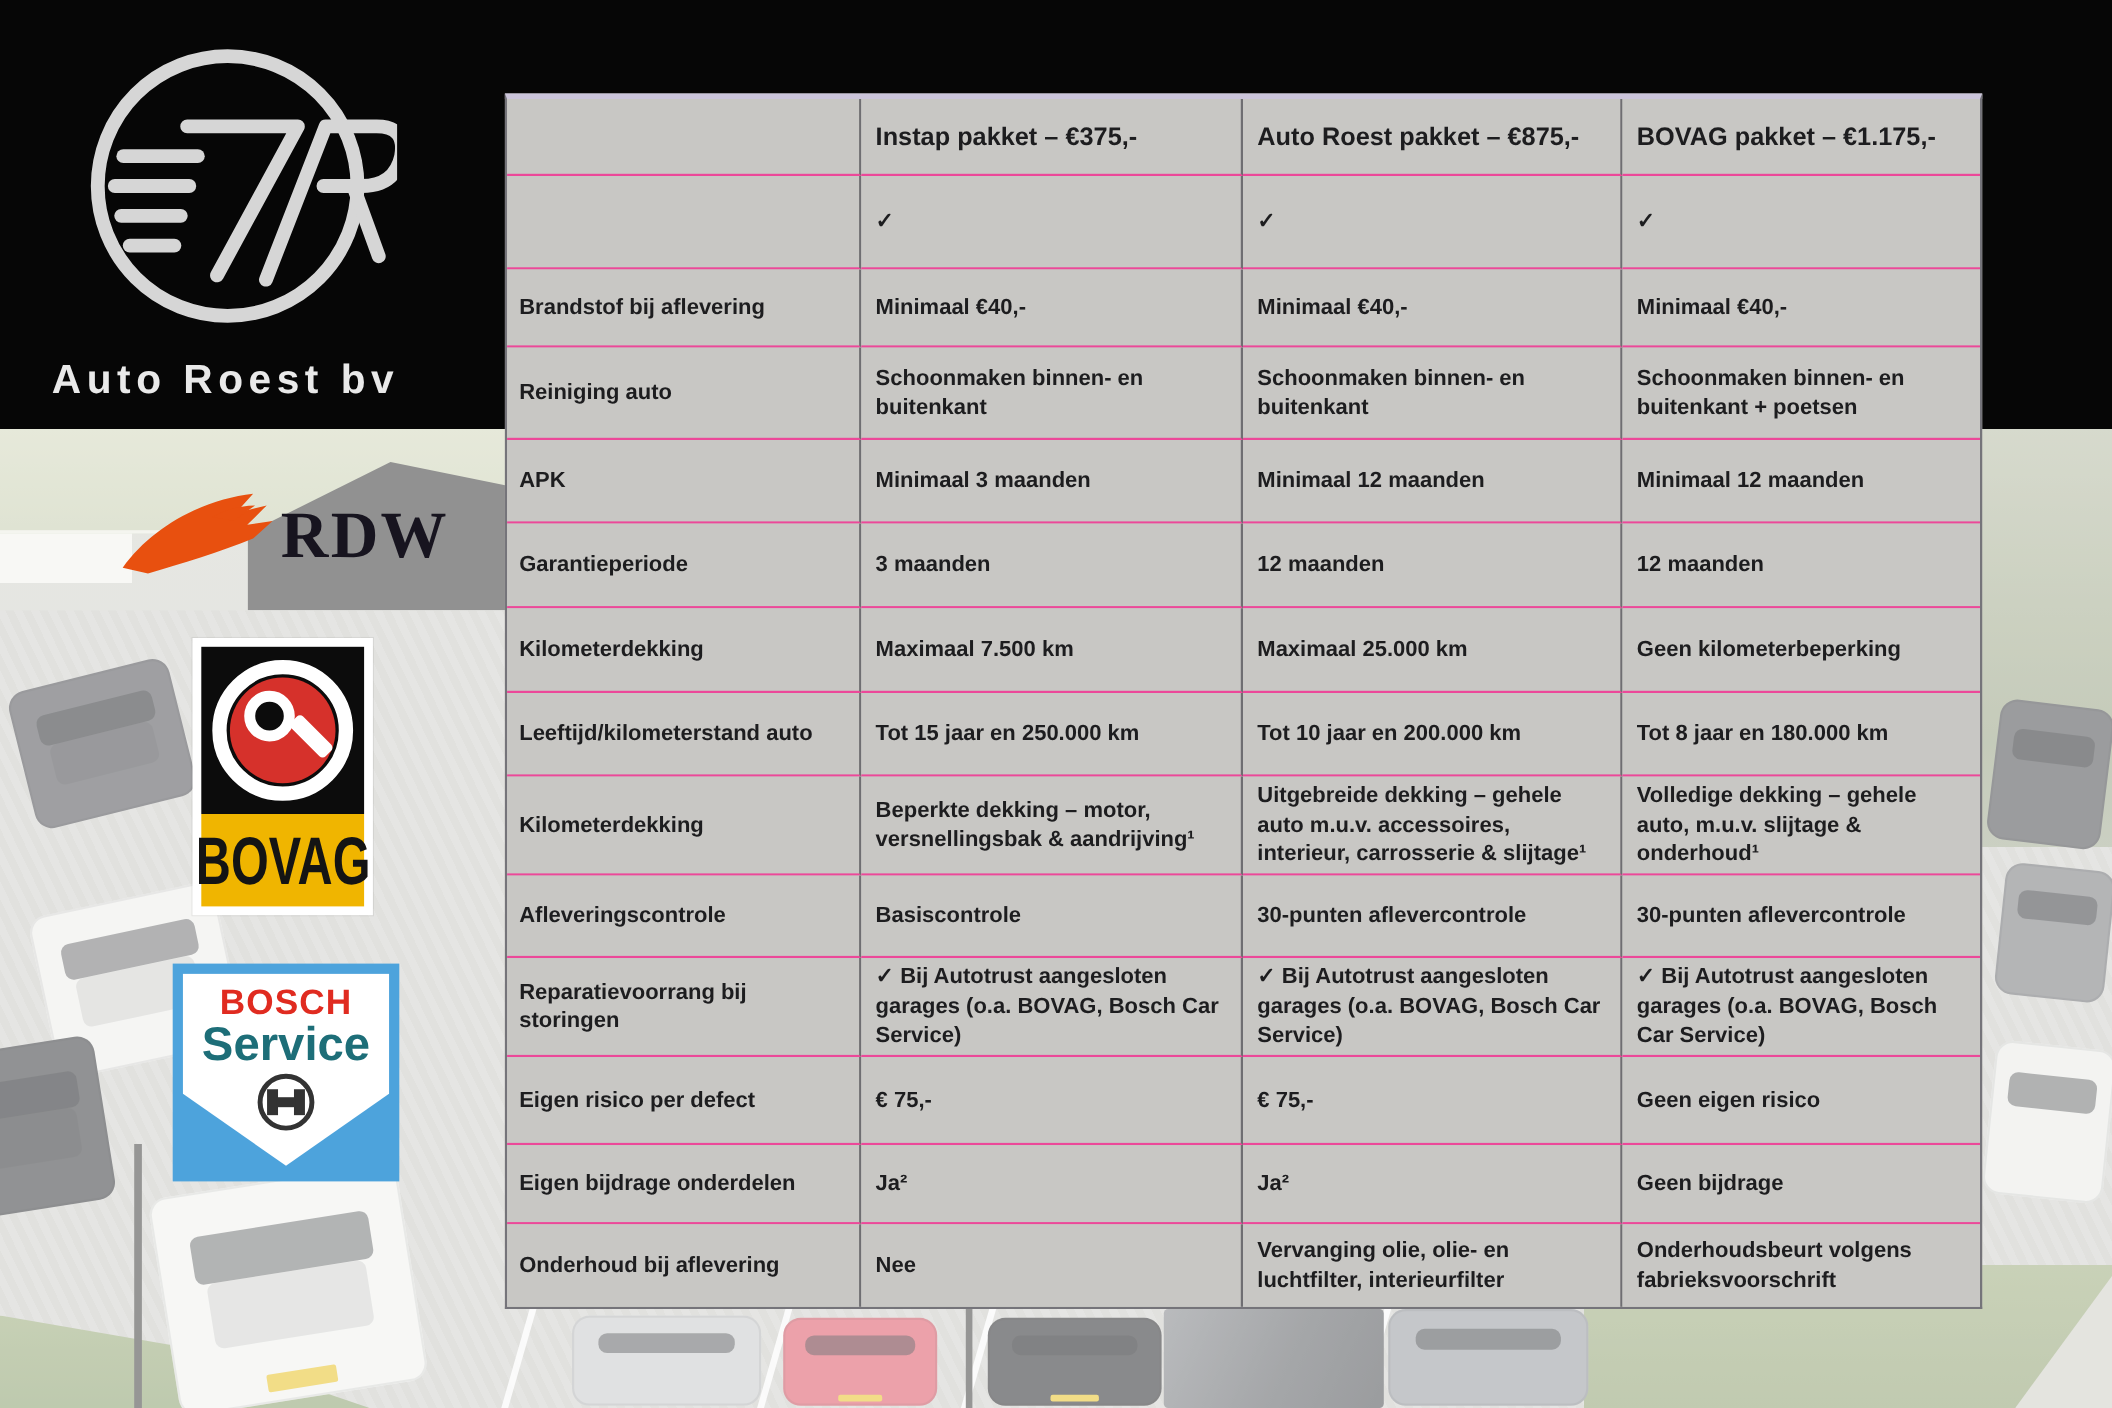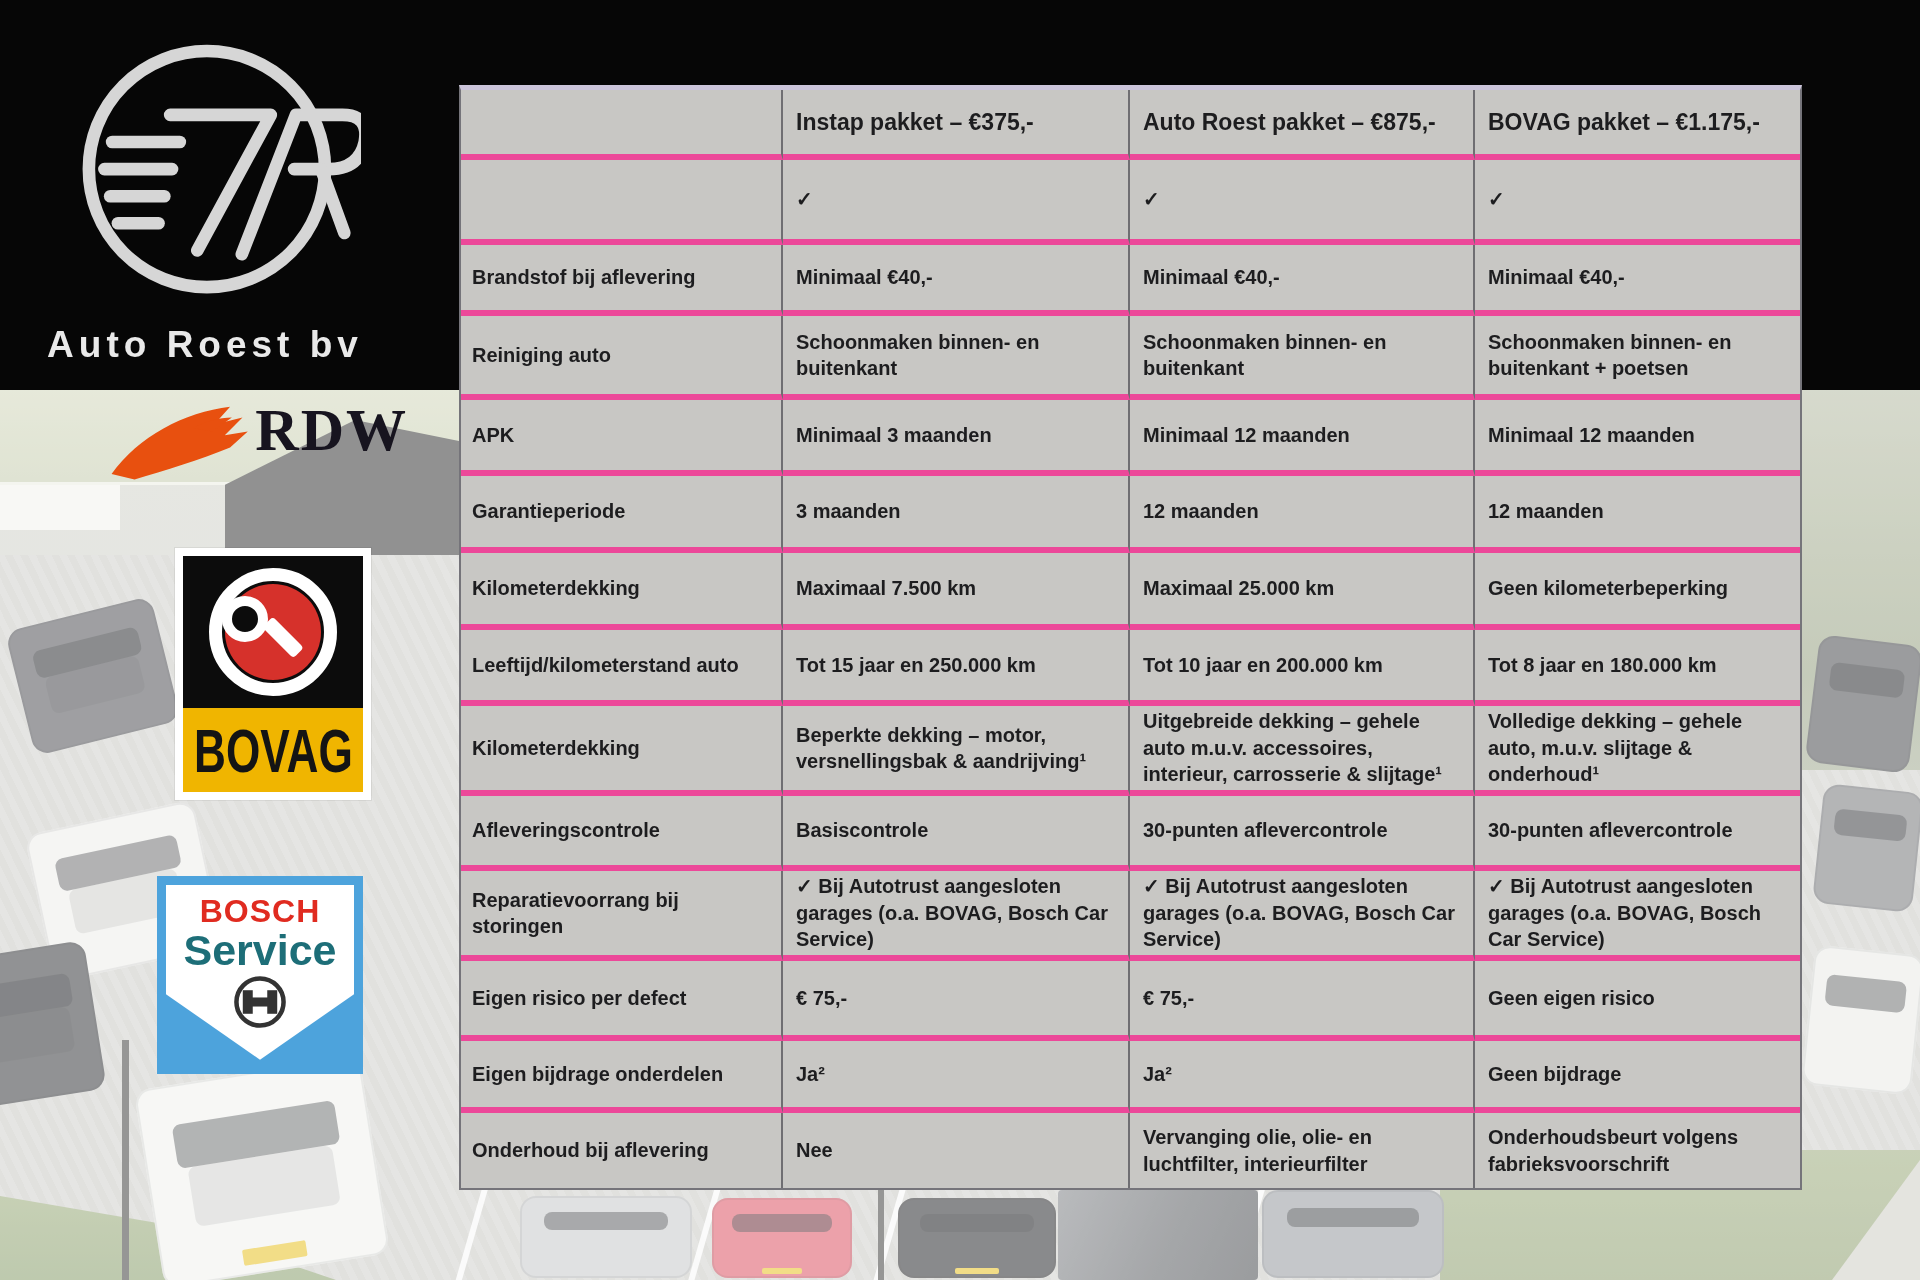--- a/index.html
+++ b/index.html
@@ -52,24 +52,24 @@
   .c11{left:1808px;top:560px;width:110px;height:140px;background:#e9eae7;transform:rotate(6deg);}
   
   .photo::after{content:"";position:absolute;inset:0;background:rgba(255,255,255,.44);}
 
   
   .brand{position:absolute;left:40px;top:22px;width:330px;height:360px;z-index:3;}
   .brand svg{display:block;margin:0 auto;}
   .brand-name{margin-top:2px;text-align:center;color:#e9e9e9;font-size:37px;font-weight:700;letter-spacing:5px;white-space:nowrap;}
 
   
-  .rdw{position:absolute;left:108px;top:396px;width:300px;height:100px;z-index:3;display:flex;}
+  .rdw{position:absolute;left:108px;top:436px;width:300px;height:100px;z-index:3;display:flex;align-items:center;}
   .rdw-text{font-family:"Liberation Serif",serif;font-weight:700;font-size:60px;color:#17141f;letter-spacing:2px;margin-left:4px;}
 
-  .bovag{position:absolute;left:175px;top:548px;width:196px;height:252px;z-index:3;background:#fff;padding:8px;box-sizing:border-box;box-shadow:0 0 0 1px rgba(0,0,0,.06);}
+  .bovag{position:absolute;left:175px;top:580px;width:164px;height:252px;z-index:3;background:#fff;padding:8px;box-sizing:border-box;box-shadow:0 0 0 1px rgba(0,0,0,.06);}
   .bovag-top{position:relative;width:100%;height:152px;background:#0c0c0c;overflow:hidden;}
   .bovag-ring{position:absolute;left:50%;top:50%;width:128px;height:128px;transform:translate(-50%,-50%);
               border-radius:50%;border:13px solid #fff;box-sizing:border-box;}
   .bovag-red{position:absolute;left:50%;top:50%;width:96px;height:96px;transform:translate(-50%,-50%);
              border-radius:50%;background:#d6312b;}
   .bovag-lens{position:absolute;left:39px;top:40px;width:26px;height:26px;border:10px solid #fff;border-radius:50%;
               background:#0c0c0c;box-sizing:content-box;}
   .bovag-handle{position:absolute;left:78px;top:74px;width:44px;height:15px;background:#fff;transform:rotate(45deg);border-radius:4px;}
   .bovag-bottom{width:100%;height:84px;background:#f0b500;display:flex;align-items:center;justify-content:center;}
   .bovag-word{font-weight:700;font-size:47px;color:#141414;letter-spacing:0;transform:scale(.94,1.3);}
@@ -80,21 +80,21 @@
                display:flex;flex-direction:column;align-items:center;}
   .bosch-word{margin-top:8px;font-weight:700;font-size:32px;color:#e02b20;letter-spacing:1px;}
   .bosch-service{margin-top:-4px;font-weight:700;font-size:43px;color:#1d6e78;}
   .bosch-mark{margin-top:-2px;}
 
   
   .pkg-table{position:absolute;left:459px;top:85px;z-index:4;
              display:grid;grid-template-columns:322px 347px 345px 325px;
              grid-template-rows:70px 85px 71px 84px 76px 77px 77px 76px 90px 75px 90px 80px 72px 75px;
              border:2px solid #75747a;border-top:5px solid #cbc4da;background:#c8c7c4;}
-  .tc{background:#c8c7c4;border-bottom:6px solid #ec4899;border-right:2px solid #6f6e72;
+  .tc{background:#c8c7c4;border-bottom:2px solid #ec4899;border-right:2px solid #6f6e72;
       display:flex;align-items:center;box-sizing:border-box;
       color:#1d1d1f;font-weight:700;font-size:20px;line-height:1.32;
       padding:4px 12px 4px 13px;}
   .tc.lastcol{border-right:none;}
   .tc.lastrow{border-bottom:none;}
   .tc.hd{font-size:23px;}
   .tc.label{padding-left:11px;}
 </style>
 </head>
 <body>

